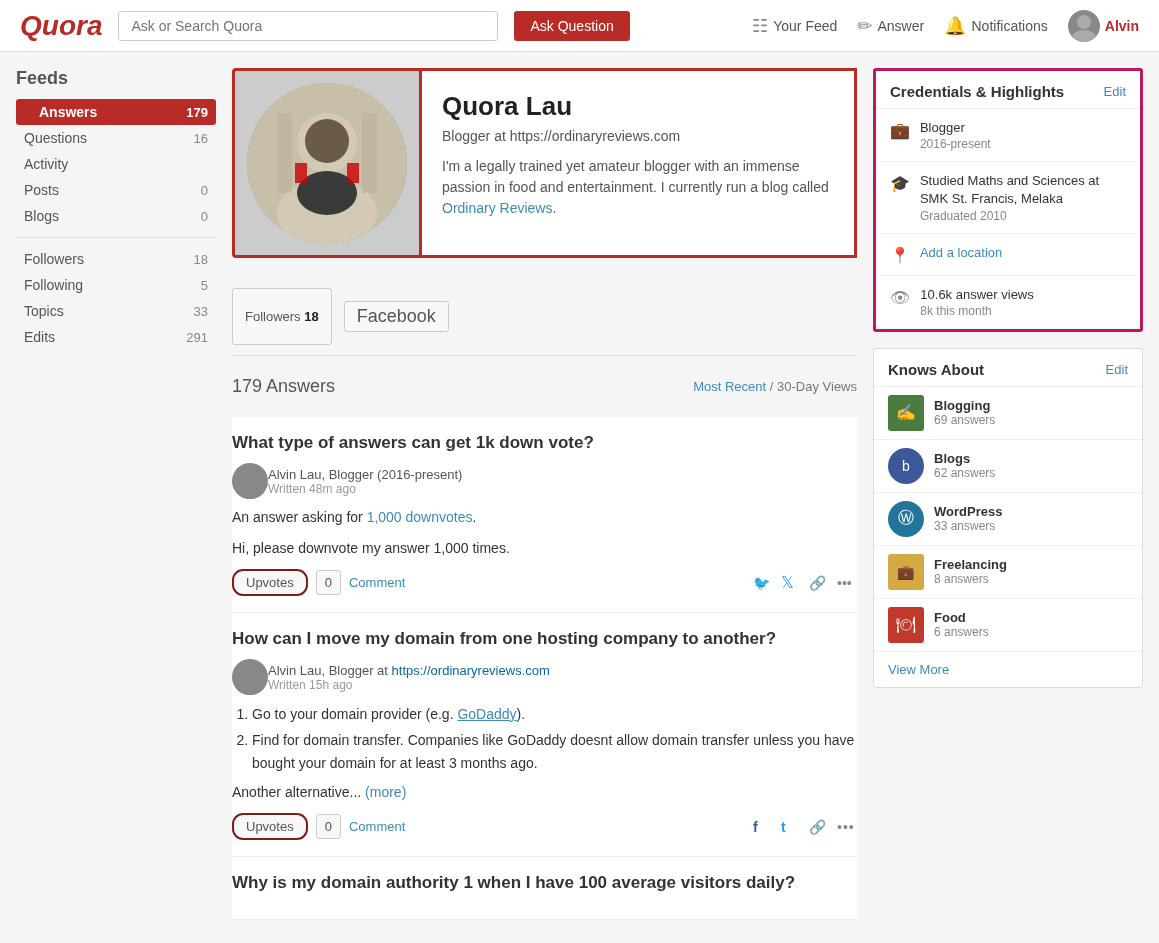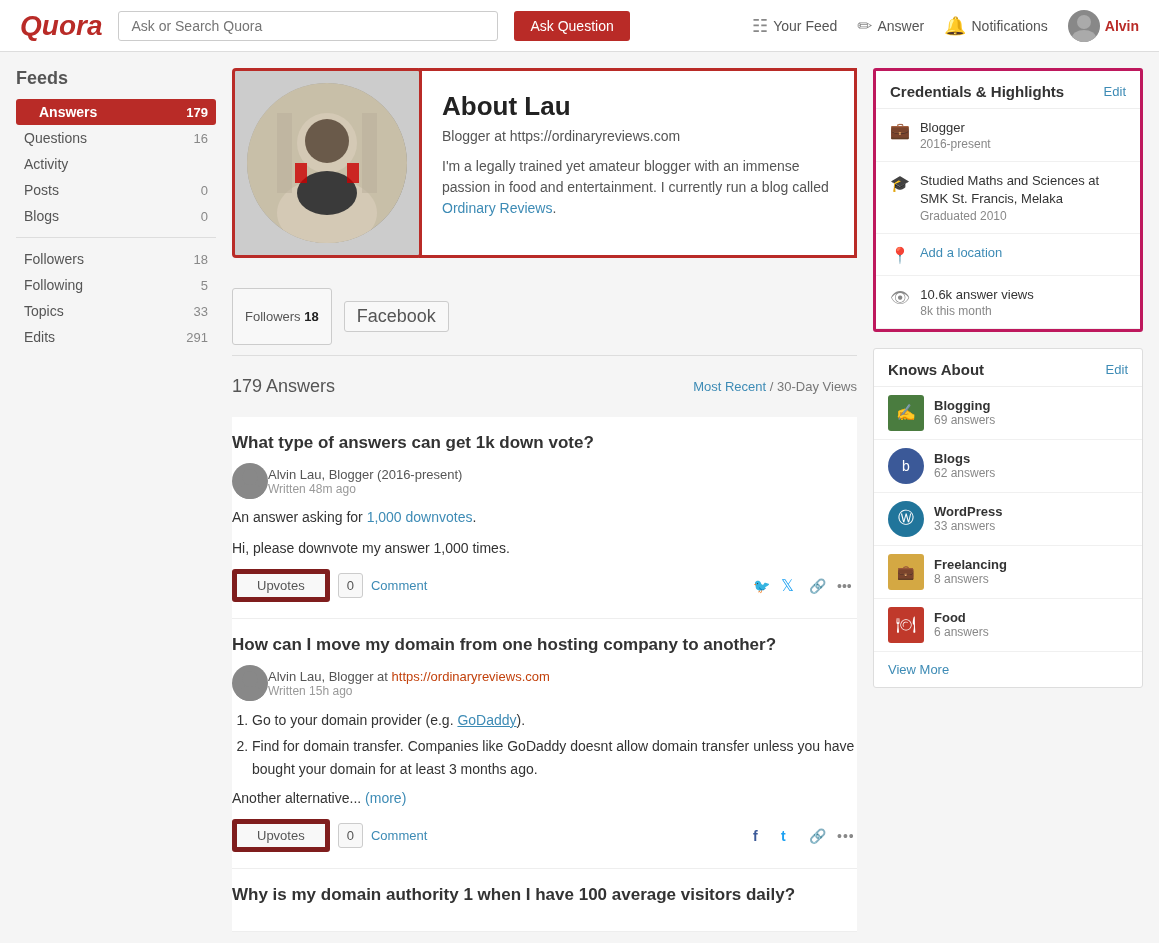--- a/index.html
+++ b/index.html
@@ -236,21 +236,21 @@
       width: 36px; height: 36px;
       border-radius: 50%;
       background: #888;
       flex-shrink: 0;
       overflow: hidden;
     }
     .answer-author {
       font-size: 13px;
       color: #555;
     }
-    .answer-author a { color: #c2410c; text-decoration: none; }
+    .answer-author a { color: #0369a1; text-decoration: none; }
     .answer-time { font-size: 12px; color: #999; }
     .answer-text {
       font-size: 14px;
       color: #333;
       line-height: 1.5;
       margin-bottom: 10px;
     }
     .answer-text a { color: #3d8bb5; text-decoration: none; }
     .answer-list {
       font-size: 14px;
@@ -267,24 +267,24 @@
       font-size: 14px;
     }
     .answer-actions {
       display: flex;
       align-items: center;
       justify-content: space-between;
       margin-top: 10px;
     }
     .action-left { display: flex; gap: 8px; align-items: center; }
     .upvote-btn {
-      border: 5px solid #7f1d1d;
+      border: 2px solid #7f1d1d;
       background: #f8f8f8;
-      padding: 4px 20px;
-      border-radius: 3px;
+      padding: 4px 12px;
+      border-radius: 11px;
       font-size: 13px;
       cursor: pointer;
       color: #555;
     }
     .upvote-count {
       font-size: 13px;
       color: #555;
       border: 1px solid #ccc;
       background: #f8f8f8;
       padding: 4px 8px;
@@ -481,21 +481,21 @@
 
             <circle cx="80" cy="58" r="22" fill="#6a5a4a"></circle>
             <ellipse cx="80" cy="110" rx="30" ry="22" fill="#3a3a3a"></ellipse>
 
             <rect x="48" y="80" width="12" height="20" fill="#cc0001" opacity="0.8"></rect>
             <rect x="100" y="80" width="12" height="20" fill="#cc0001" opacity="0.8"></rect>
           </svg>
         </div>
       </div>
       <div class="profile-info-box">
-        <div class="profile-name">About Lau</div>
+        <div class="profile-name">Quora Lau</div>
         <div class="profile-tagline">Blogger at https://ordinaryreviews.com</div>
         <div class="profile-bio">
           <span>I'm a legally trained yet amateur blogger with an immense passion in food and entertainment. I currently run a blog called</span>
           <a href="#">Ordinary Reviews</a>.
         </div>
       </div>
     </div>
 
     <div class="followers-bar">
       <button class="followers-btn">

